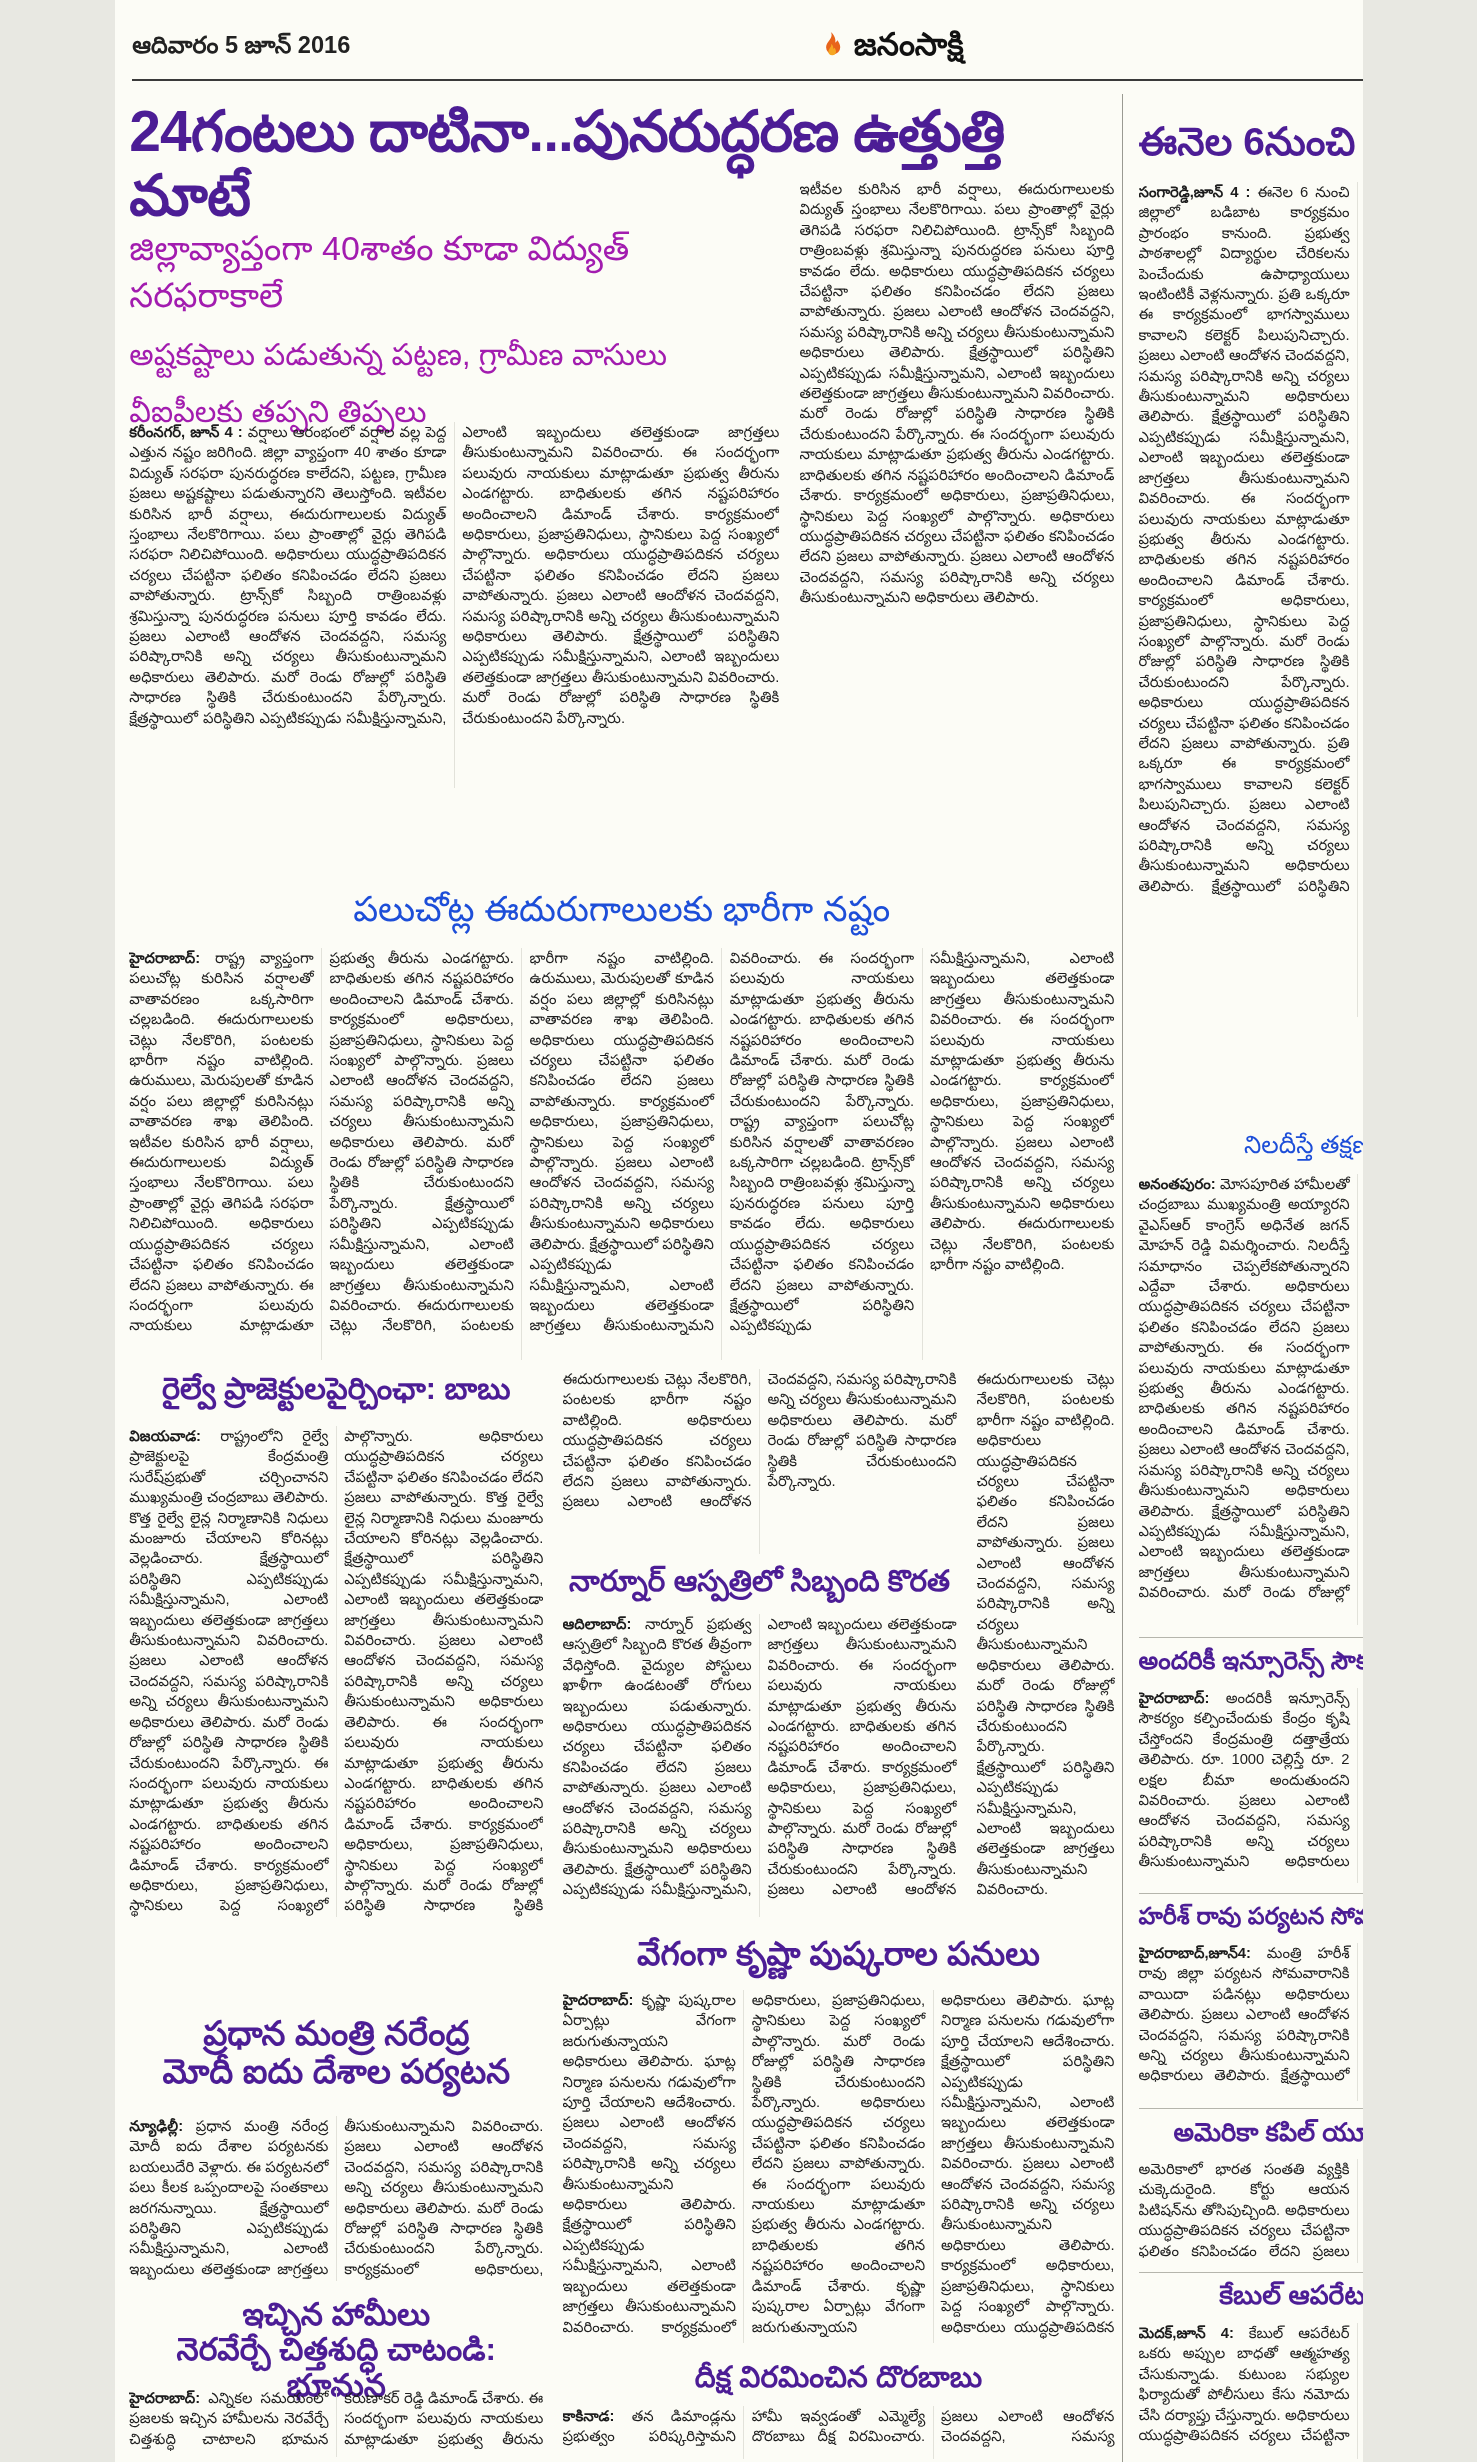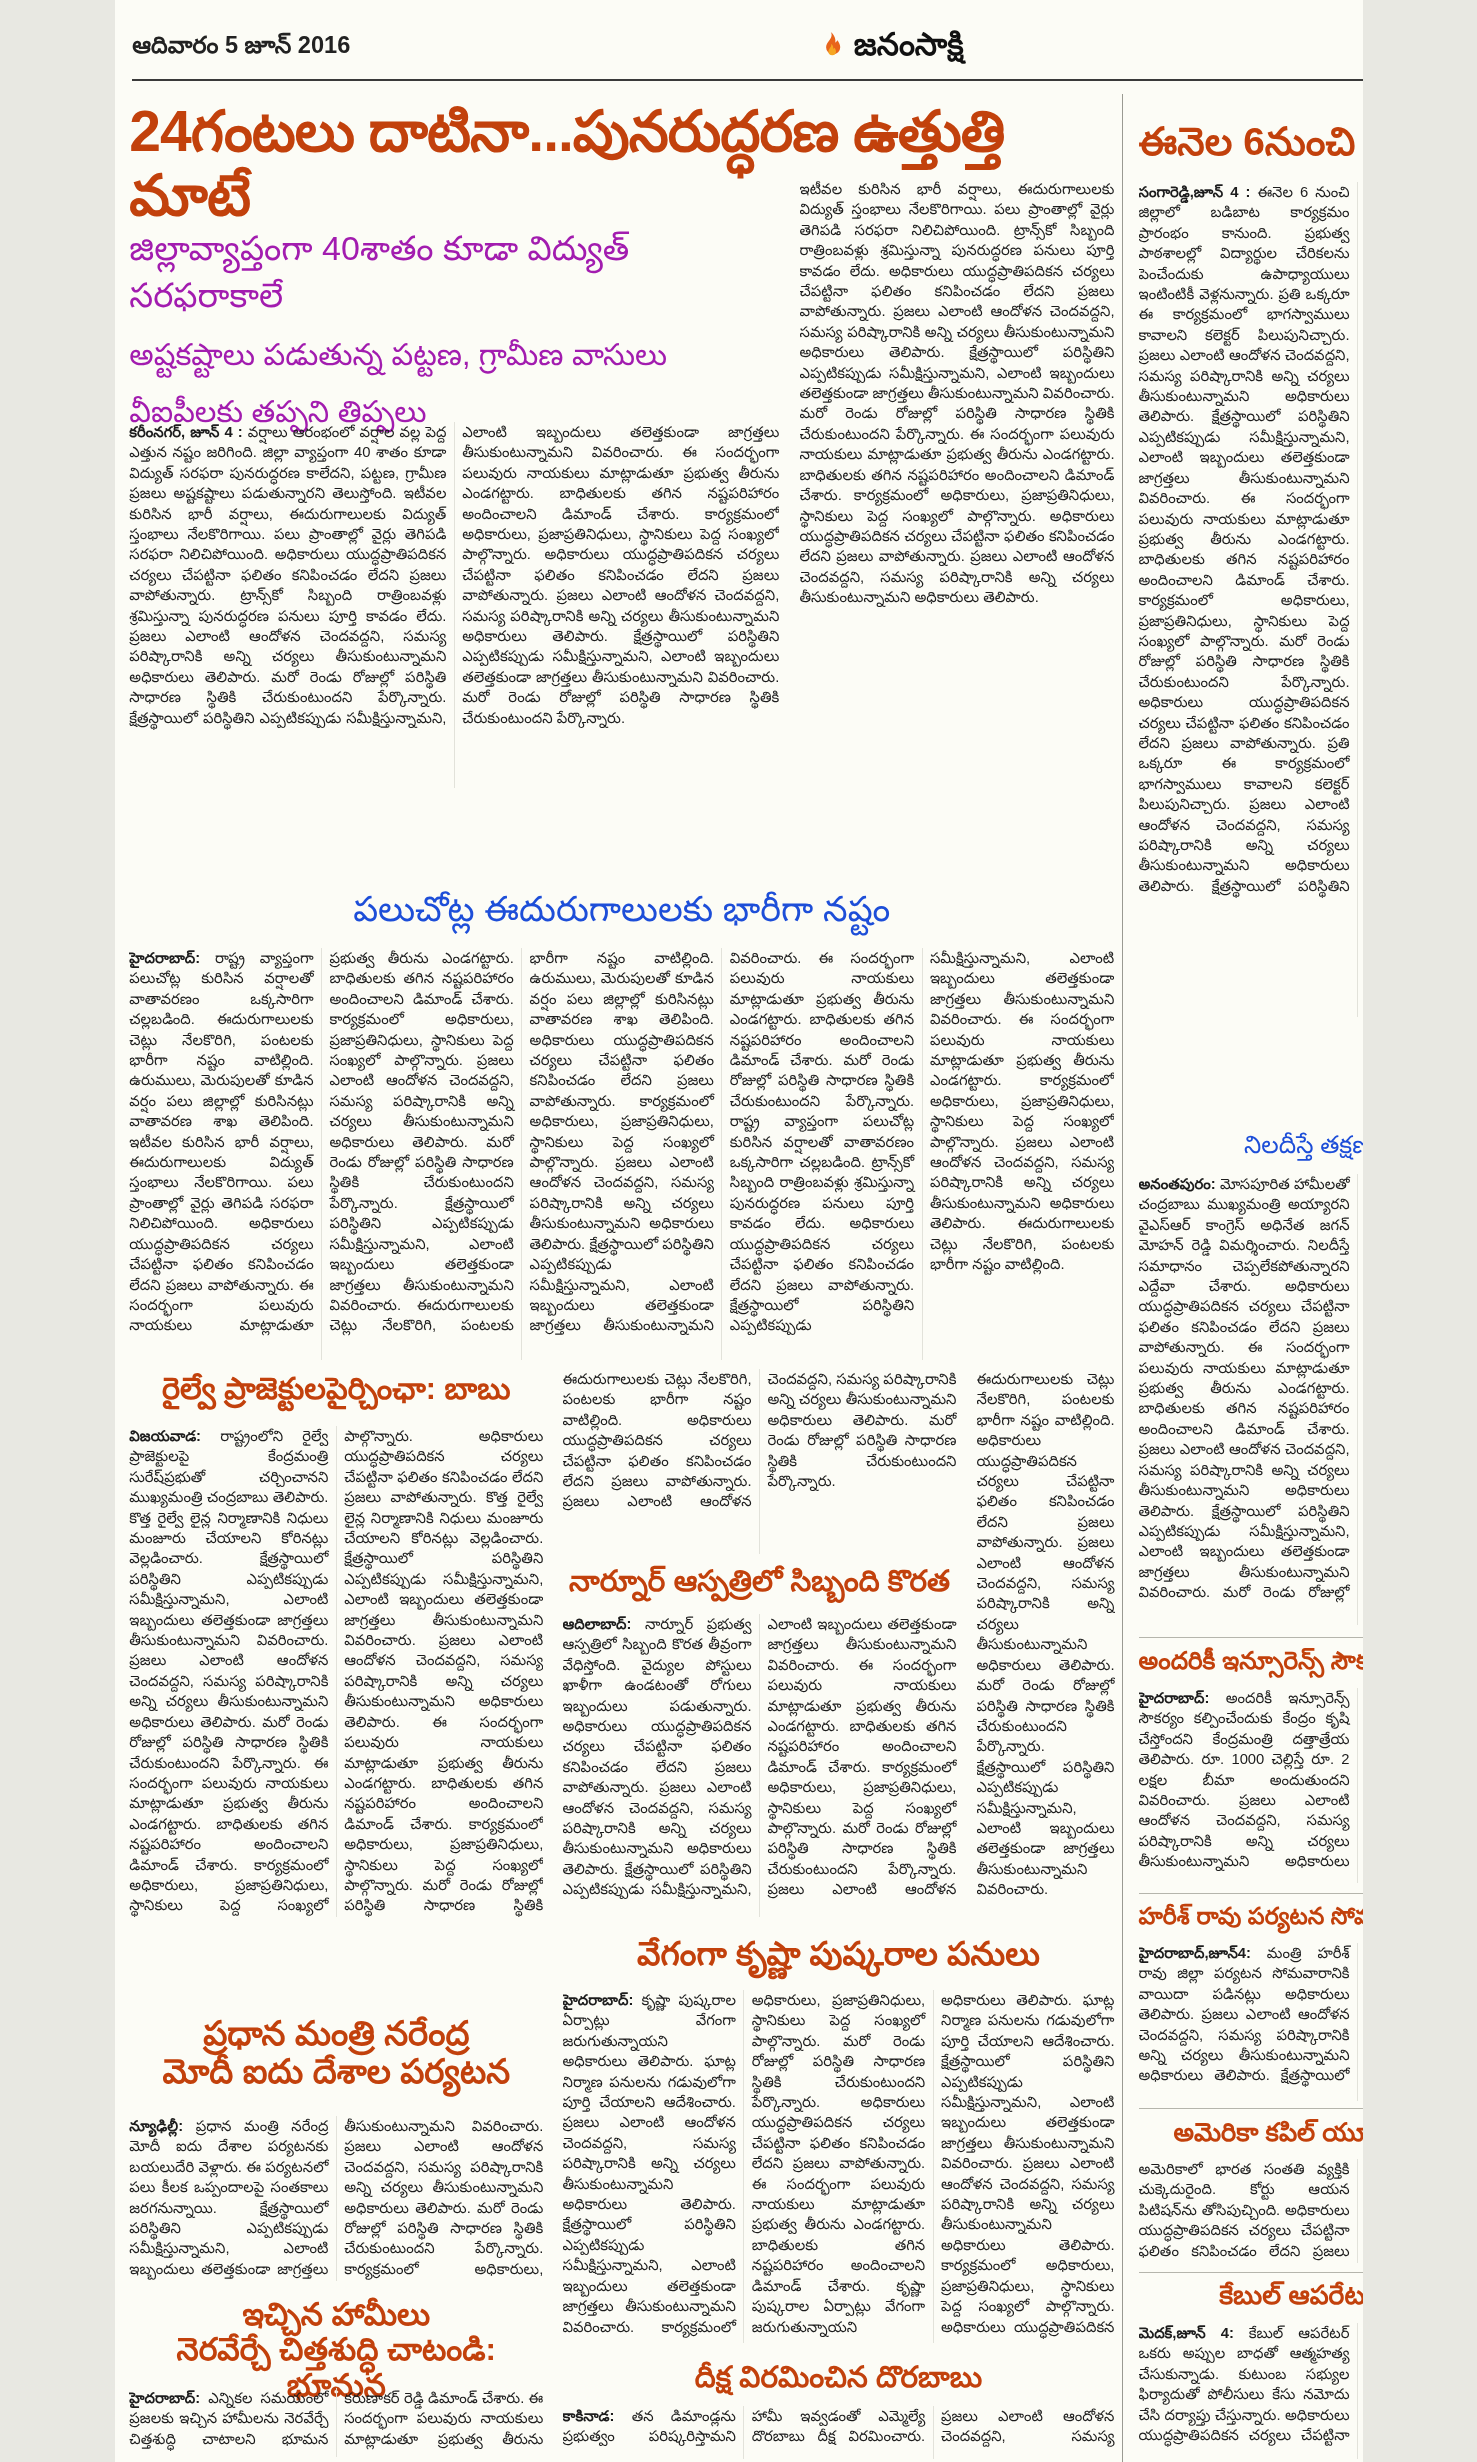--- a/index.html
+++ b/index.html
@@ -5,21 +5,21 @@
   html,body{margin:0;padding:0;background:#e8e8e2;}
   .page{position:relative;width:1248px;height:2463px;margin:0 auto;background:#fcfcf6;
         font-family:"Liberation Sans","DejaVu Sans",sans-serif;color:#1c1c1c;overflow:hidden;}
   .abs{position:absolute;}
   .masthead{left:17.7px;top:17.7px;width:1442px;height:61px;display:flex;align-items:center;
             justify-content:space-between;border-bottom:2px solid #3a3a3a;}
   .m-date{font-size:23.6px;font-weight:bold;color:#222;}
   .m-logo{display:flex;align-items:center;gap:7.9px;font-size:31.5px;font-weight:800;color:#111;}
   .m-right{font-size:25.6px;color:#222;display:flex;align-items:baseline;gap:9.9px;}
   .m-pagenum{font-size:37px;font-weight:bold;color:#111;}
-  .headline{font-weight:800;color:#c2410c;line-height:1.12;}
+  .headline{font-weight:800;color:#4c1d95;line-height:1.12;}
   .sub{font-weight:400;color:#1d4ed8;}
   .body{font-size:14.8px;line-height:1.38;text-align:justify;overflow:hidden;column-gap:15.8px;
         column-rule:1px solid #e2e2da;}
   .c1{column-count:1}.c2{column-count:2}.c3{column-count:3}.c5{column-count:5}
   .center{text-align:center}
   .dateline{font-weight:bold;}
   .vrule{width:1px;background:#9a9a92;}
   .hrule{height:1px;background:#b5b5ac;}
   .deckline{font-weight:400;color:#a21caf;}
 </style>

